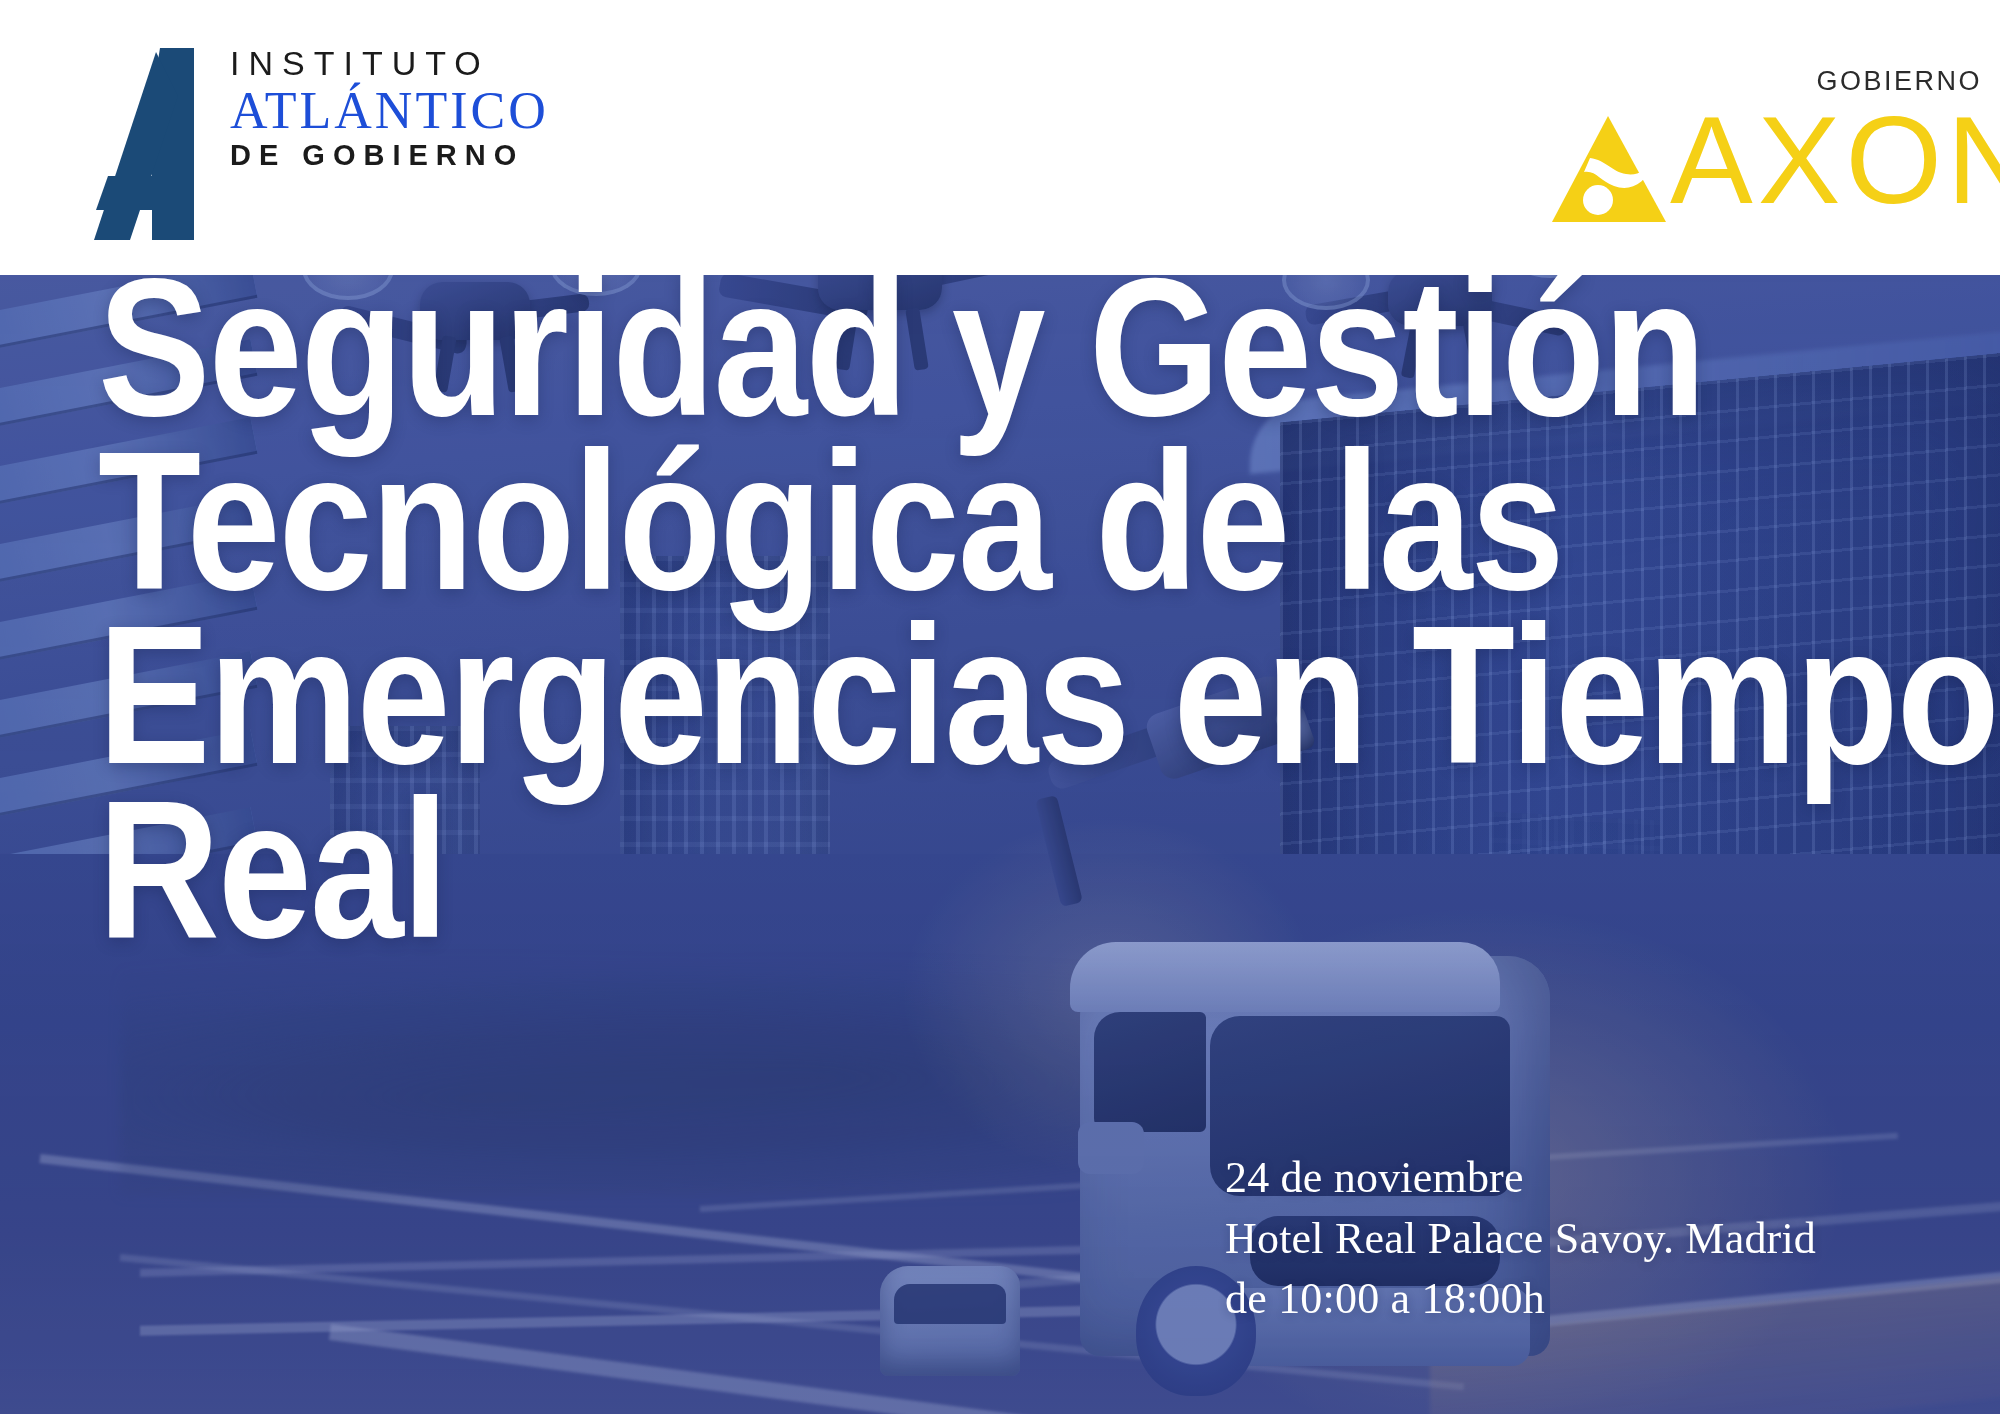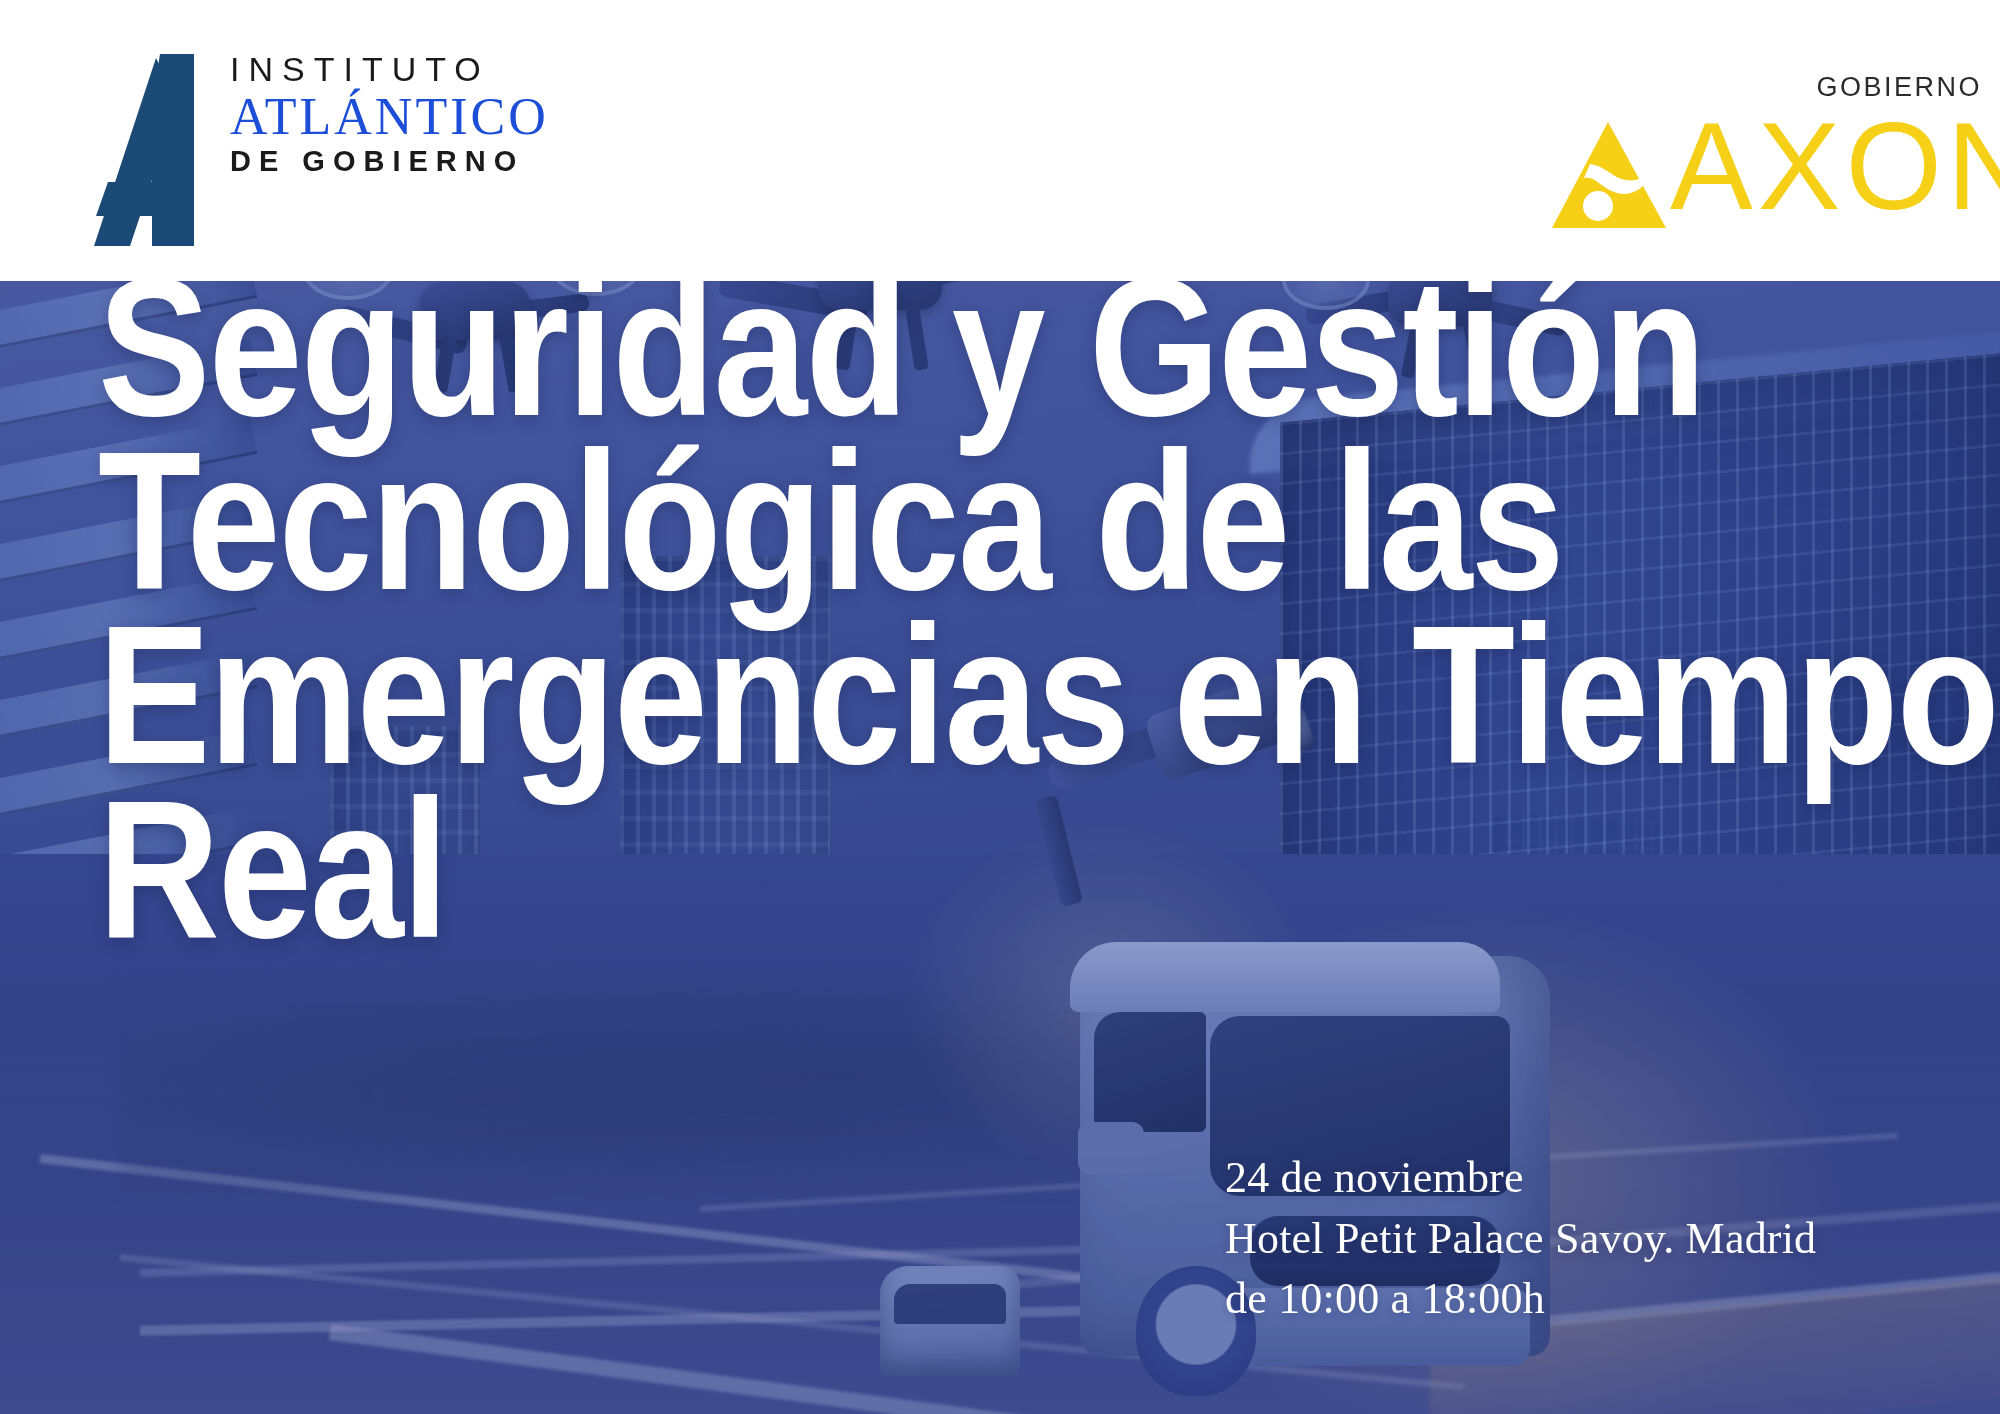--- a/index.html
+++ b/index.html
@@ -12,21 +12,21 @@
     width: 2000px;
     height: 1414px;
     overflow: hidden;
     font-family: "Liberation Sans", sans-serif;
     background: #ffffff;
   }
 
   
   #header-band {
     position: absolute;
-    left: 0; top: 16px;
+    left: 0; top: 10px;
     width: 2000px;
     height: 265px;
     background: #ffffff;
     z-index: 40;
   }
 
   
   #iag-logo {
     position: absolute;
     left: 90px;
@@ -615,21 +615,21 @@
 
   <div id="headline">
     <div class="hl-line">Seguridad y Gestión</div>
     <div class="hl-line">Tecnológica de las</div>
     <div class="hl-line">Emergencias en Tiempo</div>
     <div class="hl-line">Real</div>
   </div>
 
   <div id="event-info">
     <div class="ev-line">24 de noviembre</div>
-    <div class="ev-line">Hotel Petit Palace Savoy. Madrid</div>
+    <div class="ev-line">Hotel Real Palace Savoy. Madrid</div>
     <div class="ev-line">de 10:00 a 18:00h</div>
   </div>
 
   <div id="header-band">
 
     <div id="iag-logo">
       <svg id="iag-mark" viewBox="0 0 160 200">
         <path d="M70 4 L104 4 L104 196 L62 196 L62 54 Z" fill="#1b4a77"></path>
         <path d="M66 8 L4 196 L40 196 L88 52 Z" fill="#1b4a77"></path>
         <path d="M18 132 L104 132 L104 166 L6 166 Z" fill="#1b4a77"></path>

